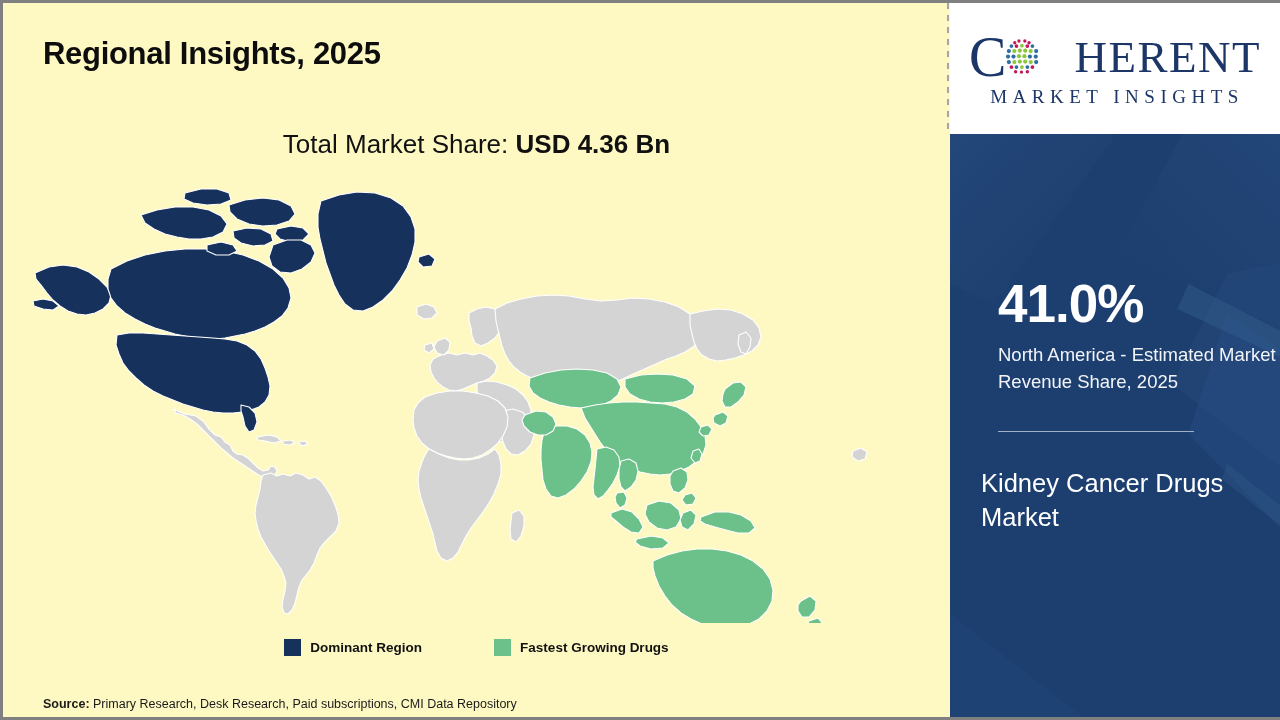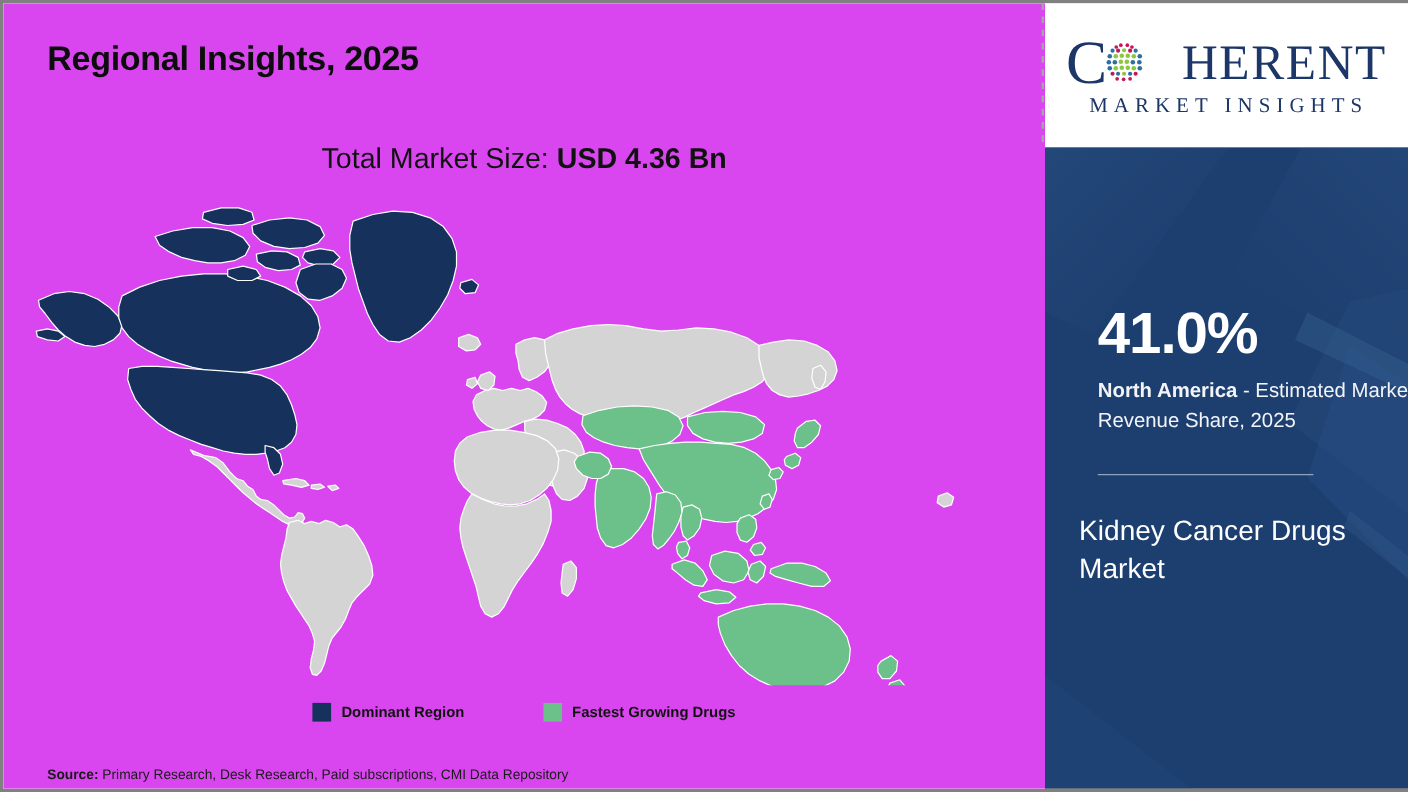--- a/index.html
+++ b/index.html
@@ -12,21 +12,21 @@
   #page {
     position:absolute; left:0; top:0; width:1280px; height:720px;
     background:#ffffff;
     border-left:3px solid #808080;
     border-top:3px solid #808080;
     border-bottom:3px solid #808080;
     overflow:hidden;
   }
 
   
-  #left-panel { position:absolute; left:0; top:0; width:947px; height:714px; background:#d946ef; }
+  #left-panel { position:absolute; left:0; top:0; width:947px; height:714px; background:#fef9c3; }
 
   #page-title {
     position:absolute; left:40px; top:33px;
     font-size:31px; font-weight:bold; color:#0d0d0d;
     letter-spacing:-0.3px;
   }
 
   #market-size-line {
     position:absolute; left:0; top:126px; width:947px;
     text-align:center;
@@ -94,41 +94,41 @@
 
   #stat-block { position:absolute; left:48px; top:143px; width:300px; }
   #stat-pct {
     font-size:53px; font-weight:bold; color:#ffffff; line-height:1;
     letter-spacing:-1px;
   }
   #stat-desc {
     margin-top:12px; font-size:18.5px; color:#f2f4f8; line-height:1.45;
     width:292px;
   }
-  #stat-desc .sd-strong { font-weight:bold; }
+  #stat-desc .sd-strong { font-weight:normal; }
   #stat-rule {
     position:absolute; left:48px; top:297px; width:196px; height:1px;
     background:#9fb0c8;
   }
   #market-name {
     position:absolute; left:31px; top:333px; width:270px;
     font-size:25.5px; color:#ffffff; line-height:1.33; font-weight:normal;
   }
 </style>
 </head>
 <body>
 
 <div id="page">
 
   <div id="left-panel">
 
     <div id="page-title">Regional Insights, 2025</div>
 
     <div id="market-size-line">
-      <span class="msl-label">Total Market Size: </span><span class="msl-value">USD 4.36 Bn</span>
+      <span class="msl-label">Total Market Share: </span><span class="msl-value">USD 4.36 Bn</span>
     </div>
 
     <div id="map-wrap">
       <svg id="map-svg" viewBox="0 0 900 440" xmlns="http://www.w3.org/2000/svg">
         <g stroke="#ffffff" stroke-width="1.1" stroke-linejoin="round">
 
           <g fill="#d4d4d4">
 
             <path d="M148,226 L160,231 L171,233 L178,238 L184,246 L190,252 L196,254 L200,259 L205,262 L208,268 L212,271 L218,272 L224,276 L229,281 L233,285 L238,288 L243,287 L246,283 L250,284 L252,288 L249,293 L244,295 L238,294 L232,291 L226,287 L220,283 L214,279 L208,275 L202,270 L196,265 L190,259 L184,253 L178,247 L172,241 L165,236 L158,232 L151,230 Z"></path>
 

